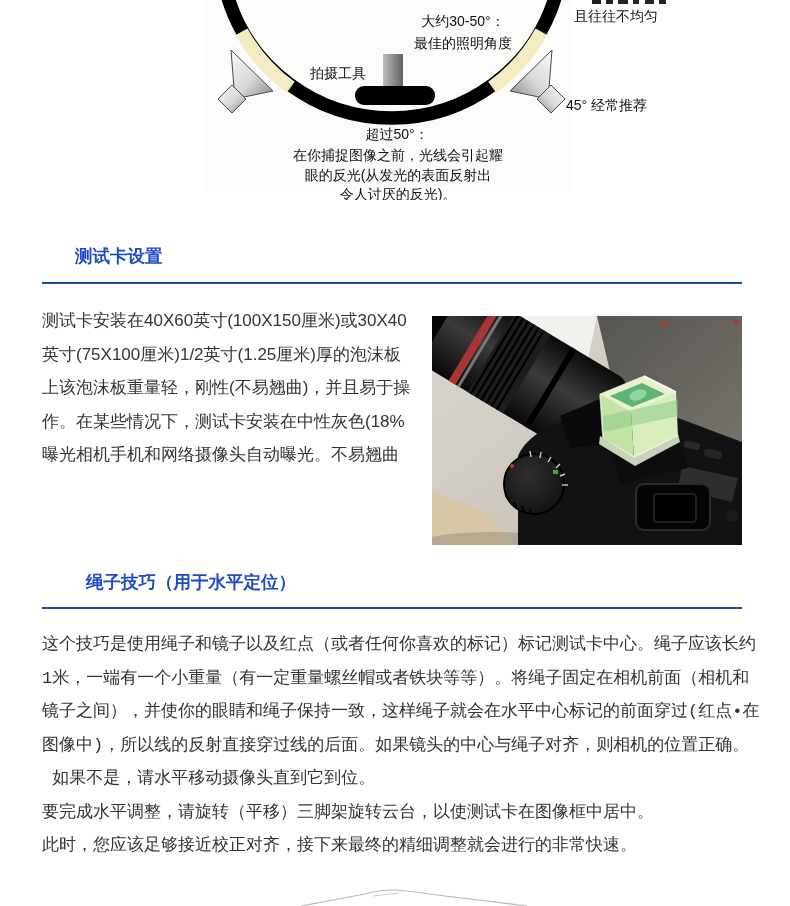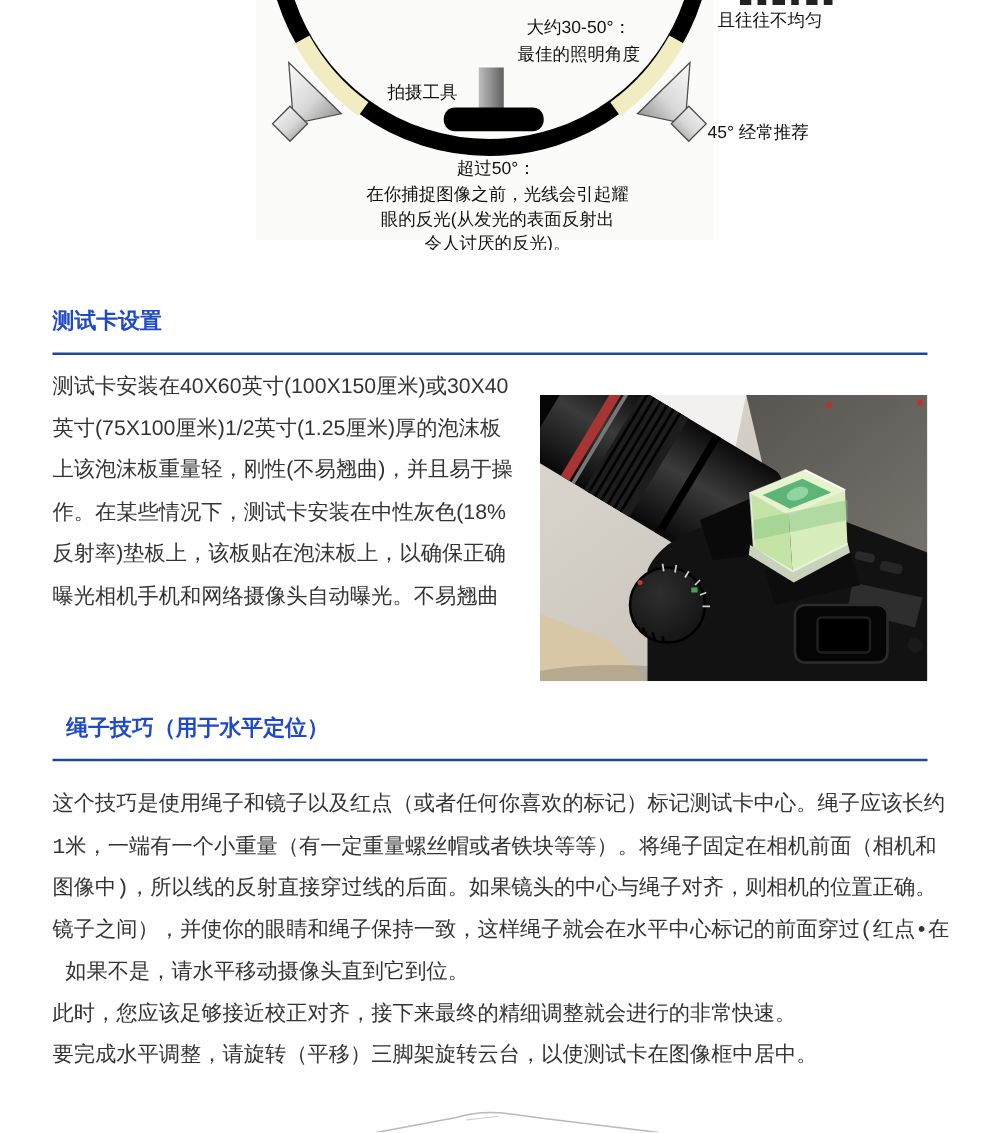--- a/index.html
+++ b/index.html
@@ -7,21 +7,21 @@
     width:790px;height:906px;overflow:hidden;background:#ffffff;
     font-family:"Liberation Sans","DejaVu Sans",sans-serif;
     color:#333333;position:relative;
   }
   .abs{position:absolute;}
   
   #diagram{left:0;top:0;width:790px;height:200px;}
   .diag-text{font-size:14px;fill:#111111;}
   
   .sec-title{
-    font-size:17.5px;font-weight:600;color:#1e49c8;line-height:20px;white-space:pre;
+    font-size:17.5px;font-weight:600;color:#1e49c8;line-height:20px;white-space:pre;margin-left:33px;
   }
   .rule{height:2px;background:#1e4796;}
   
   .para .line{
     font-size:17px;line-height:33.5px;height:33.5px;white-space:pre;color:#333333;
   }
   
   #photo-frame{left:432px;top:316px;width:310px;height:229px;overflow:hidden;}
   
   #bottom-sketch{left:295px;top:888px;width:240px;height:18px;}
@@ -81,26 +81,25 @@
   <text class="diag-text" x="566" y="110">45° 经常推荐</text>
   <text class="diag-text" x="397" y="139" text-anchor="middle">超过50°：</text>
   <text class="diag-text" x="398" y="160" text-anchor="middle">在你捕捉图像之前，光线会引起耀</text>
   <text class="diag-text" x="398" y="180" text-anchor="middle">眼的反光(从发光的表面反射出</text>
   <text class="diag-text" x="398" y="199" text-anchor="middle">令人讨厌的反光)。</text>
 </svg>
 
 <div class="abs sec-title" style="left:42px;top:246px;">测试卡设置</div>
 <div class="abs rule" style="left:42px;top:282px;width:700px;"></div>
 
-<div class="abs para" style="left:42px;top:292px;width:388px;">
+<div class="abs para" style="left:42px;top:304px;width:388px;">
   <div class="line">测试卡安装在40X60英寸(100X150厘米)或30X40</div>
   <div class="line">英寸(75X100厘米)1/2英寸(1.25厘米)厚的泡沫板</div>
   <div class="line">上该泡沫板重量轻，刚性(不易翘曲)，并且易于操</div>
   <div class="line">作。在某些情况下，测试卡安装在中性灰色(18%</div>
-  <div class="line">反射率)垫板上，该板贴在泡沫板上，以确保正确</div>
   <div class="line">曝光相机手机和网络摄像头自动曝光。不易翘曲</div>
 </div>
 
 <div id="photo-frame" class="abs">
 <svg width="310" height="229" viewBox="0 0 310 229">
   <defs>
     <linearGradient id="wall" x1="0" y1="0" x2="1" y2="1">
       <stop offset="0" stop-color="#dcd8d1"></stop>
           <stop offset="1" stop-color="#c2bbb0"></stop>
     </linearGradient>
@@ -198,23 +197,23 @@
   </g>
 </svg>
 </div>
 
 <div class="abs sec-title" style="left:53px;top:572px;">绳子技巧（用于水平定位）</div>
 <div class="abs rule" style="left:42px;top:607px;width:700px;"></div>
 
 <div class="abs para" style="left:42px;top:628px;width:710px;font-family:Liberation Mono, monospace;">
   <div class="line">这个技巧是使用绳子和镜子以及红点（或者任何你喜欢的标记）标记测试卡中心。绳子应该长约</div>
   <div class="line">1米，一端有一个小重量（有一定重量螺丝帽或者铁块等等）。将绳子固定在相机前面（相机和</div>
+  <div class="line">镜子之间），并使你的眼睛和绳子保持一致，这样绳子就会在水平中心标记的前面穿过(红点•在</div>
   <div class="line">图像中)，所以线的反射直接穿过线的后面。如果镜头的中心与绳子对齐，则相机的位置正确。</div>
-  <div class="line">镜子之间），并使你的眼睛和绳子保持一致，这样绳子就会在水平中心标记的前面穿过(红点•在</div>
   <div class="line"> 如果不是，请水平移动摄像头直到它到位。</div>
+  <div class="line">要完成水平调整，请旋转（平移）三脚架旋转云台，以使测试卡在图像框中居中。</div>
   <div class="line">此时，您应该足够接近校正对齐，接下来最终的精细调整就会进行的非常快速。</div>
-  <div class="line">要完成水平调整，请旋转（平移）三脚架旋转云台，以使测试卡在图像框中居中。</div>
 </div>
 
 <svg id="bottom-sketch" class="abs" width="240" height="18" viewBox="0 0 240 18">
   <path d="M6,18 L70,6 Q90,0 112,3 L142,7 L232,18" fill="none" stroke="#b9b9b9" stroke-width="1.2"></path>
   <path d="M78,8 L104,5" fill="none" stroke="#cccccc" stroke-width="1"></path>
 </svg>
 
 </body></html>

